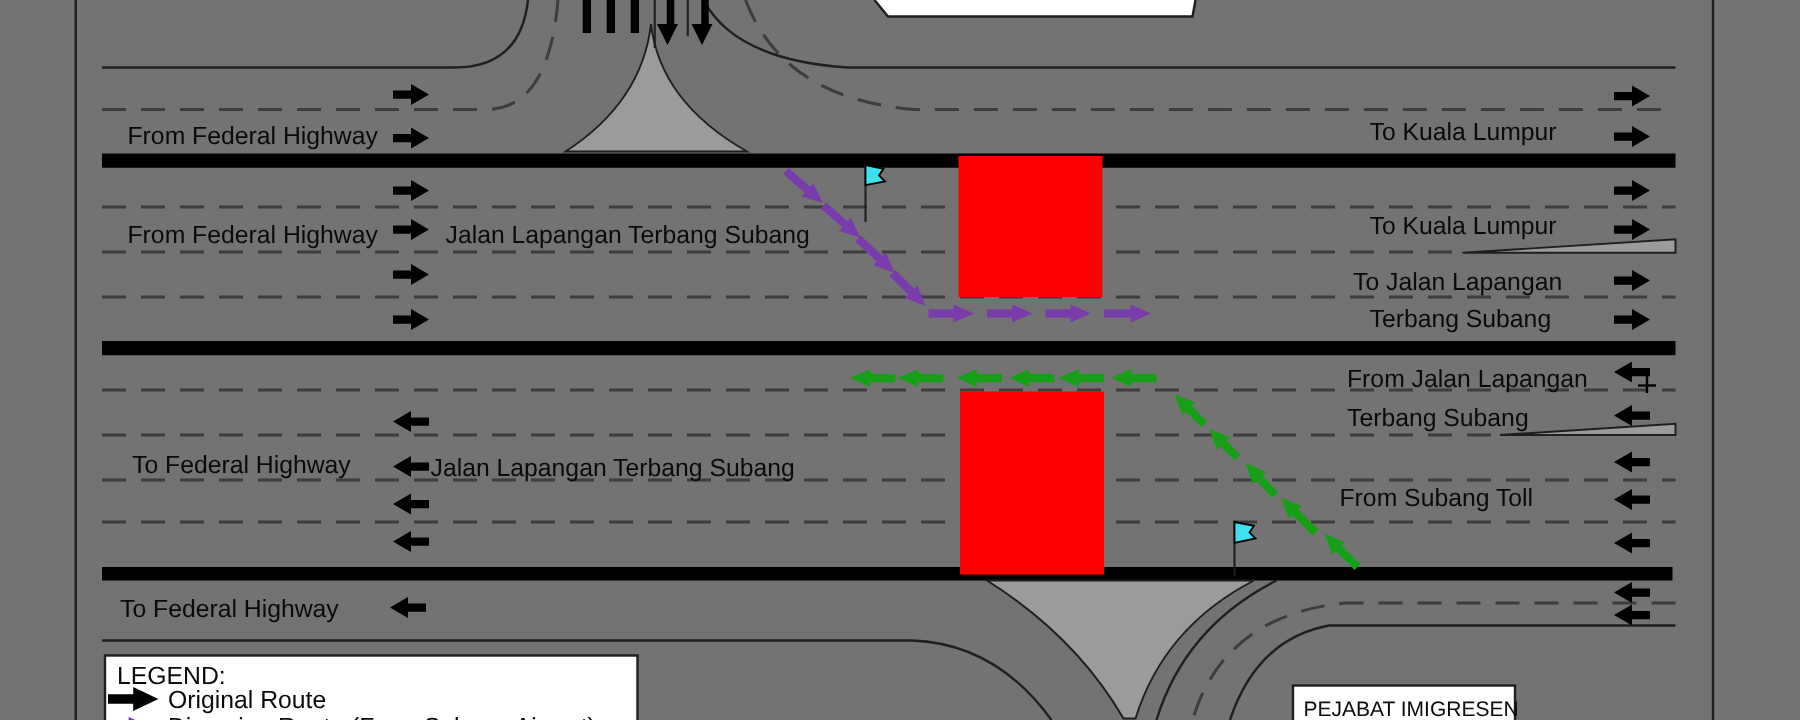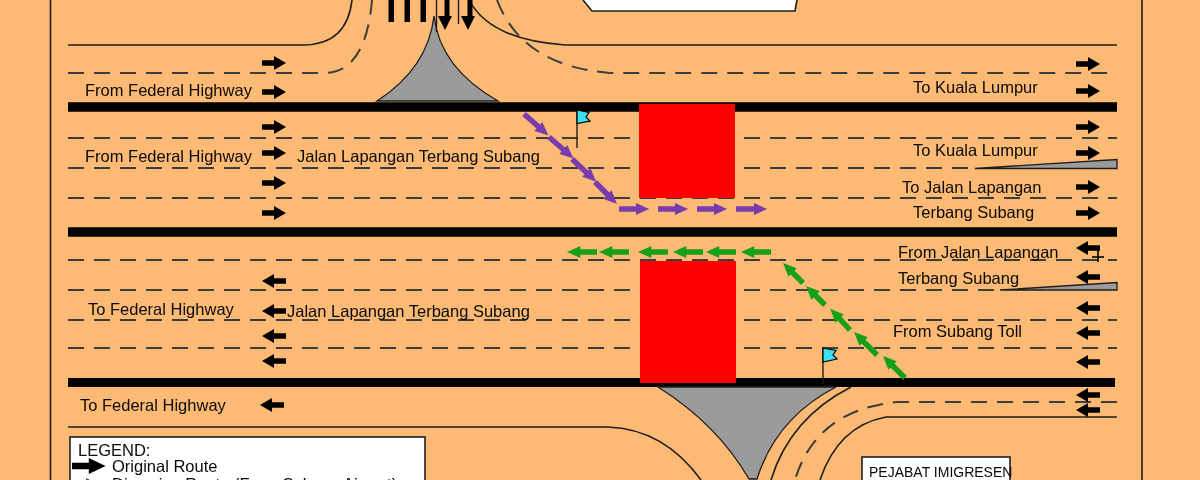--- a/index.html
+++ b/index.html
@@ -1,16 +1,16 @@
 <!DOCTYPE html>
 <html><head>
 <meta charset="utf-8">
 <style>
   html,body{margin:0;padding:0;background:#ffffff;}
-  .stage{position:relative;width:1200px;height:480px;background:#fdba74;overflow:hidden;}
+  .stage{position:relative;width:1200px;height:480px;background:#737373;overflow:hidden;}
   svg{display:block;}
   svg text{font-family:"Liberation Sans","DejaVu Sans",sans-serif;fill:#0a0a0a;}
   .lbl{font-size:16.5px;}
   .small-lbl{font-size:14px;}
   .edge{stroke:#1f1f1f;stroke-width:1.6;fill:none;}
   .edge2{stroke:#1f1f1f;stroke-width:1.4;fill:none;}
   .dash{stroke:#3d3d3d;stroke-width:2;fill:none;stroke-dasharray:16 10;}
   .bar{stroke:#000000;fill:none;}
   .arr{fill:#000000;}
   .gray{fill:#9b9b9b;stroke:#1f1f1f;stroke-width:1.3;}

